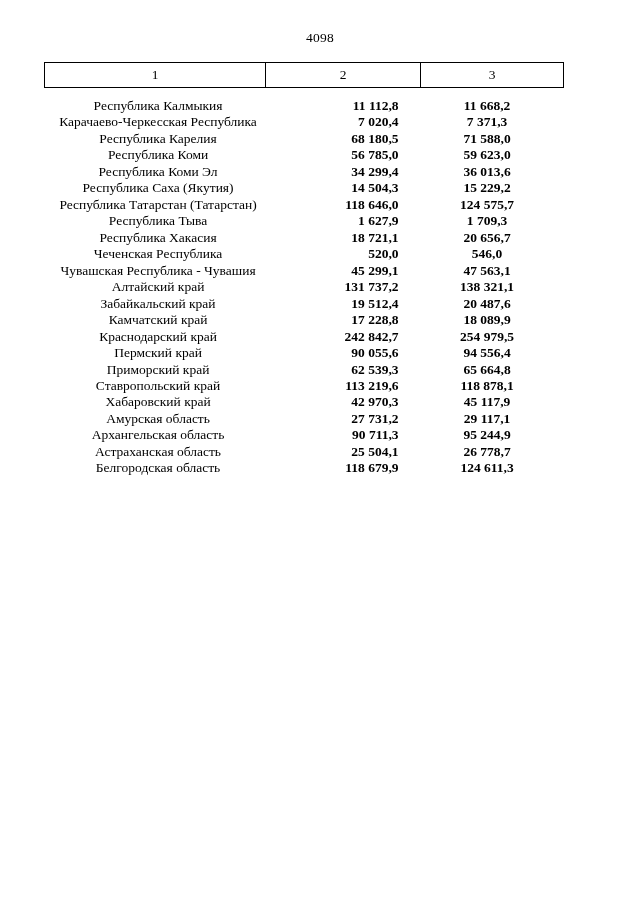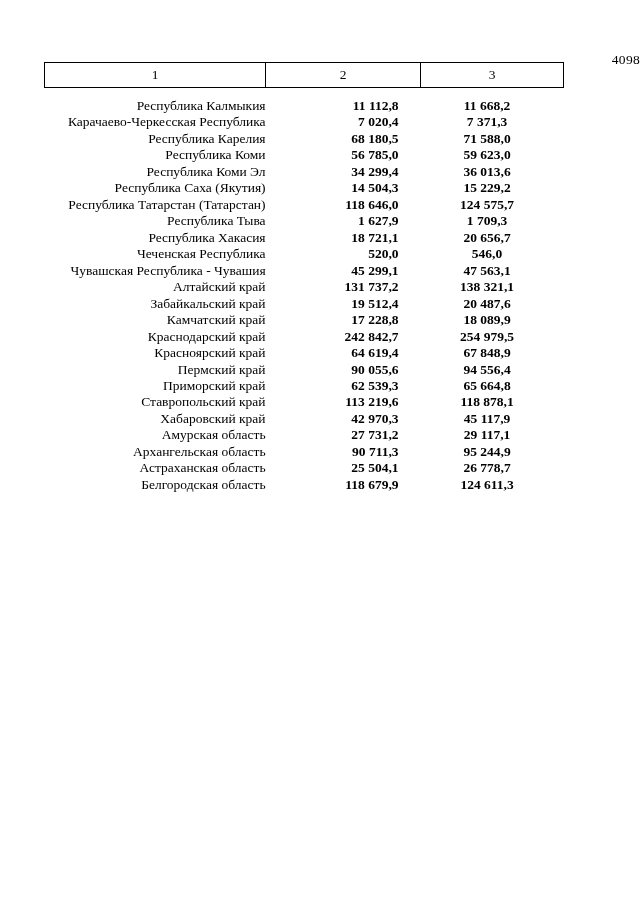--- a/index.html
+++ b/index.html
@@ -19,24 +19,23 @@
     width: 640px;
     height: 905px;
     position: relative;
     box-sizing: border-box;
   }
   .page-number {
     position: absolute;
     top: 30px;
     left: 0;
     width: 640px;
-    text-align: right;
+    text-align: center;
     font-size: 13.5px;
     letter-spacing: 0.3px;
-    margin-top: 22px;
   }
   .table-wrap {
     position: absolute;
     top: 62px;
     left: 44px;
     width: 520px;
   }
   table.doc-table {
     border-collapse: collapse;
     width: 520px;
@@ -68,21 +67,21 @@
   .body-row td {
     border: none;
     vertical-align: bottom;
     padding-top: 4px;
     padding-bottom: 4px;
     line-height: 1.22;
   }
   .body-row td.name {
     width: 232px;
     padding-left: 6px;
-    text-align: right;
+    text-align: center;
   }
   .body-row td.num {
     width: 144px;
     text-align: right;
     padding-right: 22px;
     white-space: nowrap;
     font-weight: bold;
   }
   .body-row td.num.last {
     padding-right: 10px;
@@ -182,25 +181,20 @@
           <td class="name">Камчатский край</td>
           <td class="num">17 228,8</td>
           <td class="num last">18 089,9</td>
         </tr>
         <tr class="body-row">
           <td class="name">Краснодарский край</td>
           <td class="num">242 842,7</td>
           <td class="num last">254 979,5</td>
         </tr>
         <tr class="body-row">
-          <td class="name">Красноярский край</td>
-          <td class="num">64 619,4</td>
-          <td class="num last">67 848,9</td>
-        </tr>
-        <tr class="body-row">
           <td class="name">Пермский край</td>
           <td class="num">90 055,6</td>
           <td class="num last">94 556,4</td>
         </tr>
         <tr class="body-row">
           <td class="name">Приморский край</td>
           <td class="num">62 539,3</td>
           <td class="num last">65 664,8</td>
         </tr>
         <tr class="body-row">

